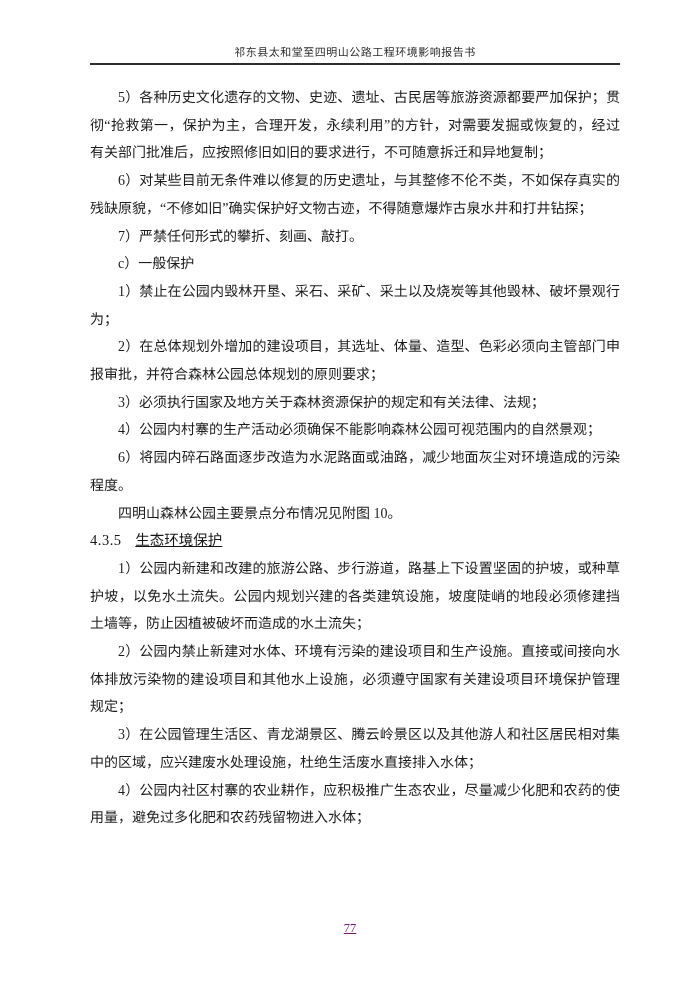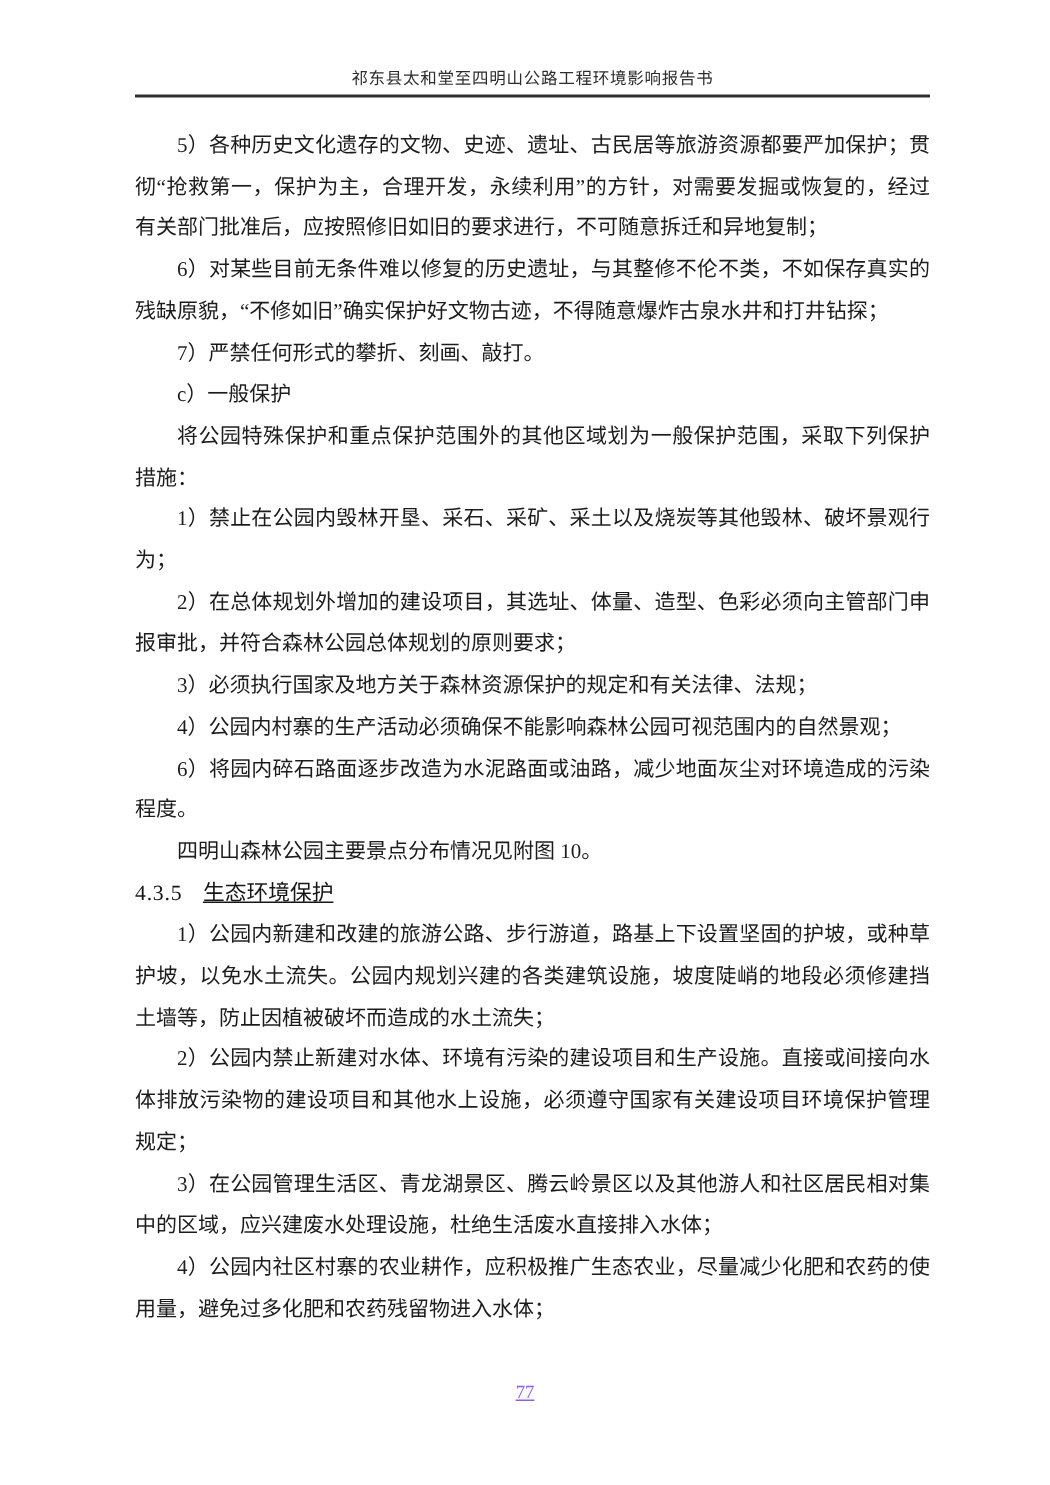--- a/index.html
+++ b/index.html
@@ -62,39 +62,38 @@
     margin-right: 0.95em;
     letter-spacing: 0.5px;
   }
   .page-footer {
     position: absolute;
     top: 921px;
     left: 0;
     width: 700px;
     text-align: center;
     font-size: 12.5px;
-    color: #8b5cf6;
+    color: #701a75;
     text-decoration: underline;
   }
 </style>
 </head>
 <body>
 
 <div class="page">
 
   <div class="doc-header">祁东县太和堂至四明山公路工程环境影响报告书</div>
 
   <div class="header-rule"></div>
 
   <div class="doc-body">
     <p class="para">5）各种历史文化遗存的文物、史迹、遗址、古民居等旅游资源都要严加保护；贯彻“抢救第一，保护为主，合理开发，永续利用”的方针，对需要发掘或恢复的，经过有关部门批准后，应按照修旧如旧的要求进行，不可随意拆迁和异地复制；</p>
     <p class="para">6）对某些目前无条件难以修复的历史遗址，与其整修不伦不类，不如保存真实的残缺原貌，“不修如旧”确实保护好文物古迹，不得随意爆炸古泉水井和打井钻探；</p>
     <p class="para">7）严禁任何形式的攀折、刻画、敲打。</p>
     <p class="para">c）一般保护</p>
-    <p class="para">将公园特殊保护和重点保护范围外的其他区域划为一般保护范围，采取下列保护措施：</p>
     <p class="para">1）禁止在公园内毁林开垦、采石、采矿、采土以及烧炭等其他毁林、破坏景观行为；</p>
     <p class="para">2）在总体规划外增加的建设项目，其选址、体量、造型、色彩必须向主管部门申报审批，并符合森林公园总体规划的原则要求；</p>
     <p class="para">3）必须执行国家及地方关于森林资源保护的规定和有关法律、法规；</p>
     <p class="para">4）公园内村寨的生产活动必须确保不能影响森林公园可视范围内的自然景观；</p>
     <p class="para">6）将园内碎石路面逐步改造为水泥路面或油路，减少地面灰尘对环境造成的污染程度。</p>
     <p class="para">四明山森林公园主要景点分布情况见附图 10。</p>
 
     <p class="section-heading">
       <span class="heading-number">4.3.5</span><span>生态环境保护</span>
     </p>

